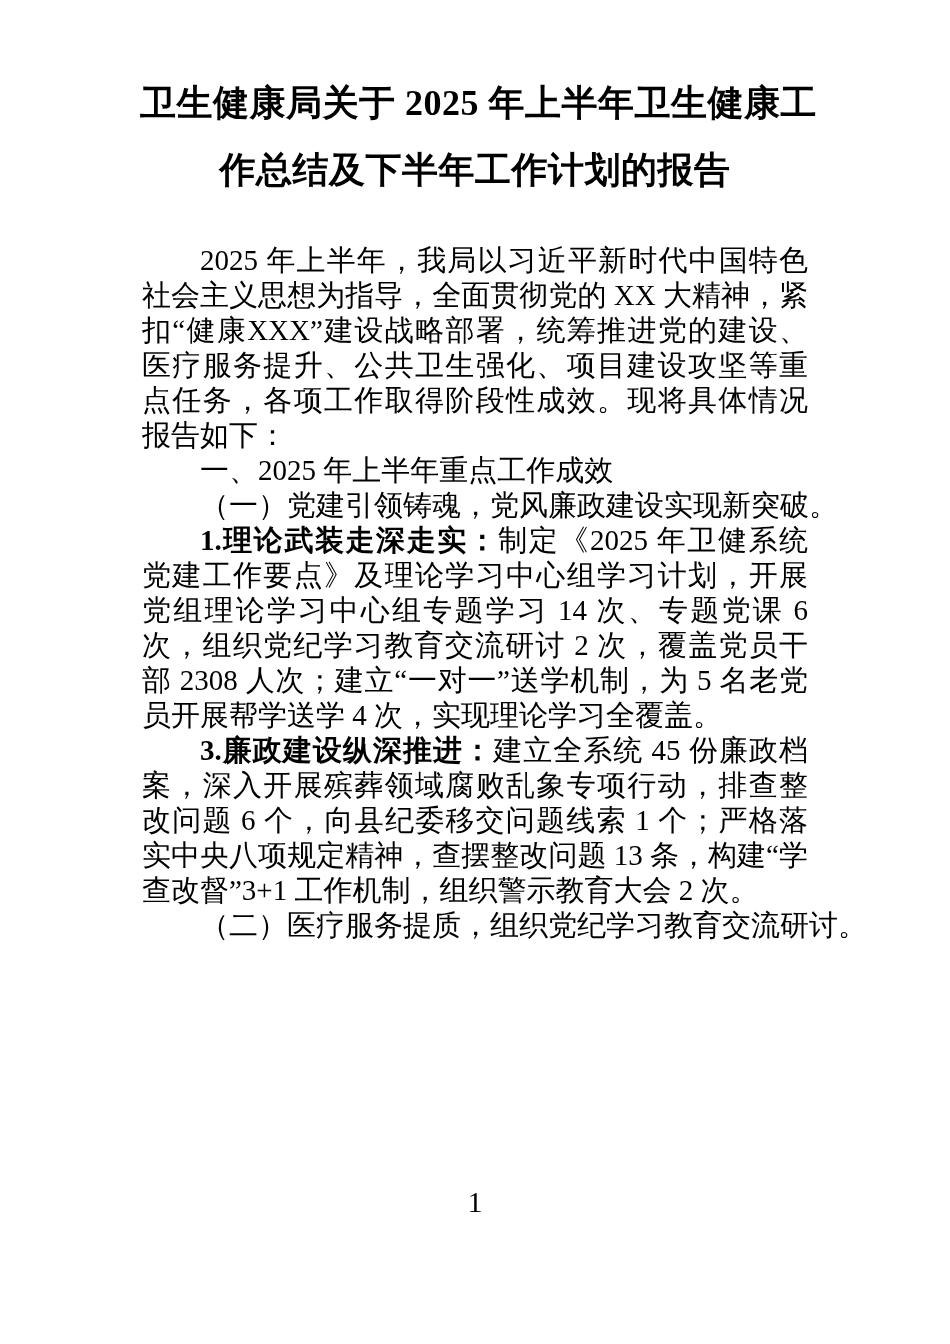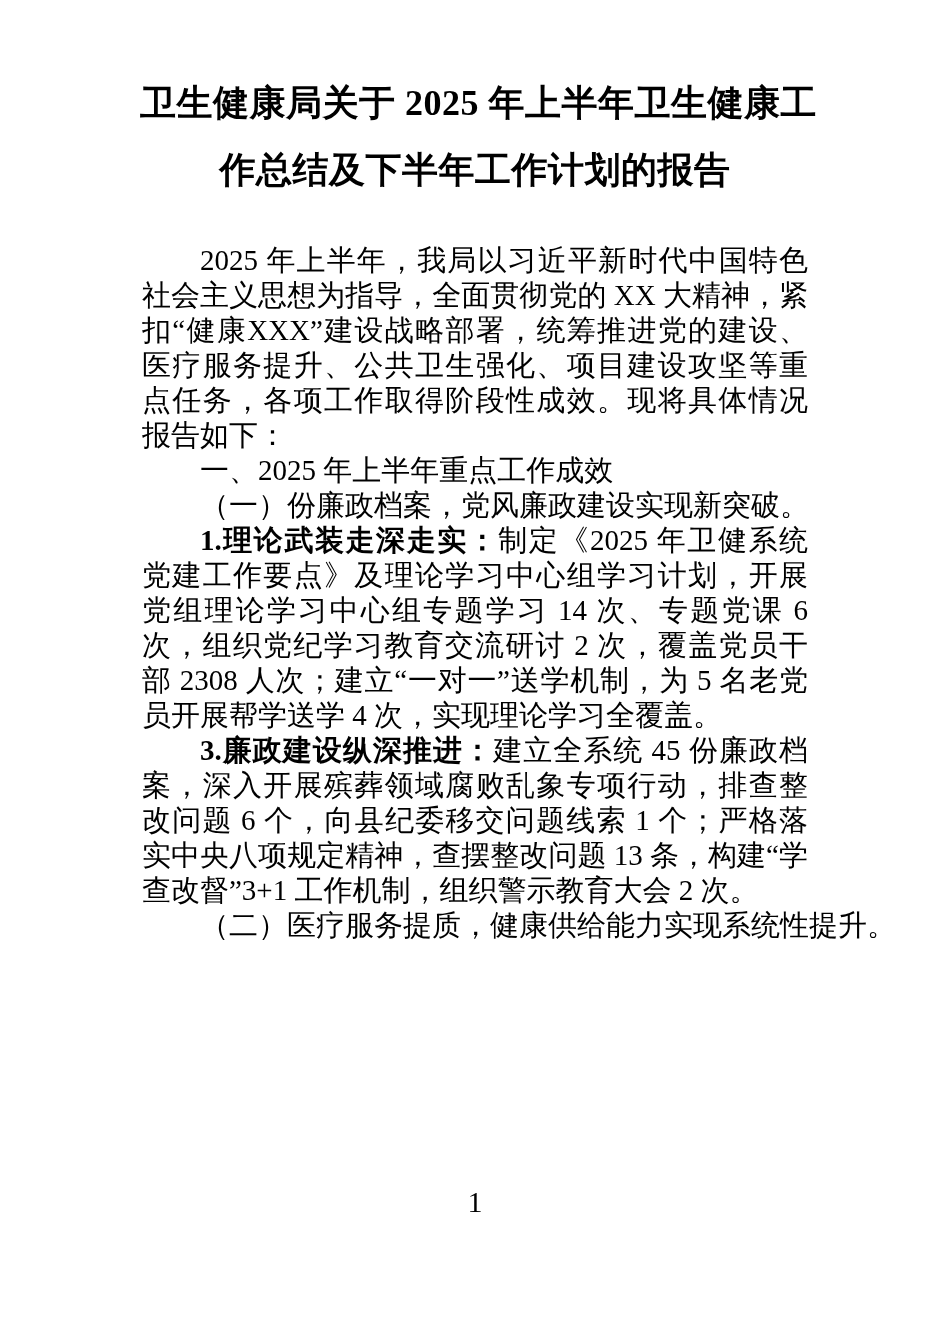--- a/index.html
+++ b/index.html
@@ -69,26 +69,26 @@
     <span class="title-line">卫生健康局关于 2025 年上半年卫生健康工</span>
     <span class="title-line">作总结及下半年工作计划的报告</span>
   </h1>
 
   <div class="body">
 
     <p class="para"><span>2025 年上半年，我局以习近平新时代中国特色社会主义思想为指导，全面贯彻党的 XX 大精神，紧扣“健康XXX”建设战略部署，统筹推进党的建设、医疗服务提升、公共卫生强化、项目建设攻坚等重点任务，各项工作取得阶段性成效。现将具体情况报告如下：</span></p>
 
     <p class="para heading"><span>一、2025 年上半年重点工作成效</span></p>
 
-    <p class="para heading"><span>（一）份廉政档案，党风廉政建设实现新突破。</span></p>
+    <p class="para heading"><span>（一）党建引领铸魂，党风廉政建设实现新突破。</span></p>
 
     <p class="para"><b class="lead">1.理论武装走深走实：</b><span>制定《2025 年卫健系统党建工作要点》及理论学习中心组学习计划，开展党组理论学习中心组专题学习 14 次、专题党课 6 次，组织党纪学习教育交流研讨 2 次，覆盖党员干部 2308 人次；建立“一对一”送学机制，为 5 名老党员开展帮学送学 4 次，实现理论学习全覆盖。</span></p>
 
 
     <p class="para"><b class="lead">3.廉政建设纵深推进：</b><span>建立全系统 45 份廉政档案，深入开展殡葬领域腐败乱象专项行动，排查整改问题 6 个，向县纪委移交问题线索 1 个；严格落实中央八项规定精神，查摆整改问题 13 条，构建“学查改督”3+1 工作机制，组织警示教育大会 2 次。</span></p>
 
-    <p class="para heading"><span>（二）医疗服务提质，健康供给能力实现系统性提升。</span></p>
+    <p class="para heading"><span>（二）医疗服务提质，组织党纪学习教育交流研讨。</span></p>
 
   </div>
 
   <div class="page-number">1</div>
 
 </div>
 
 </body></html>

